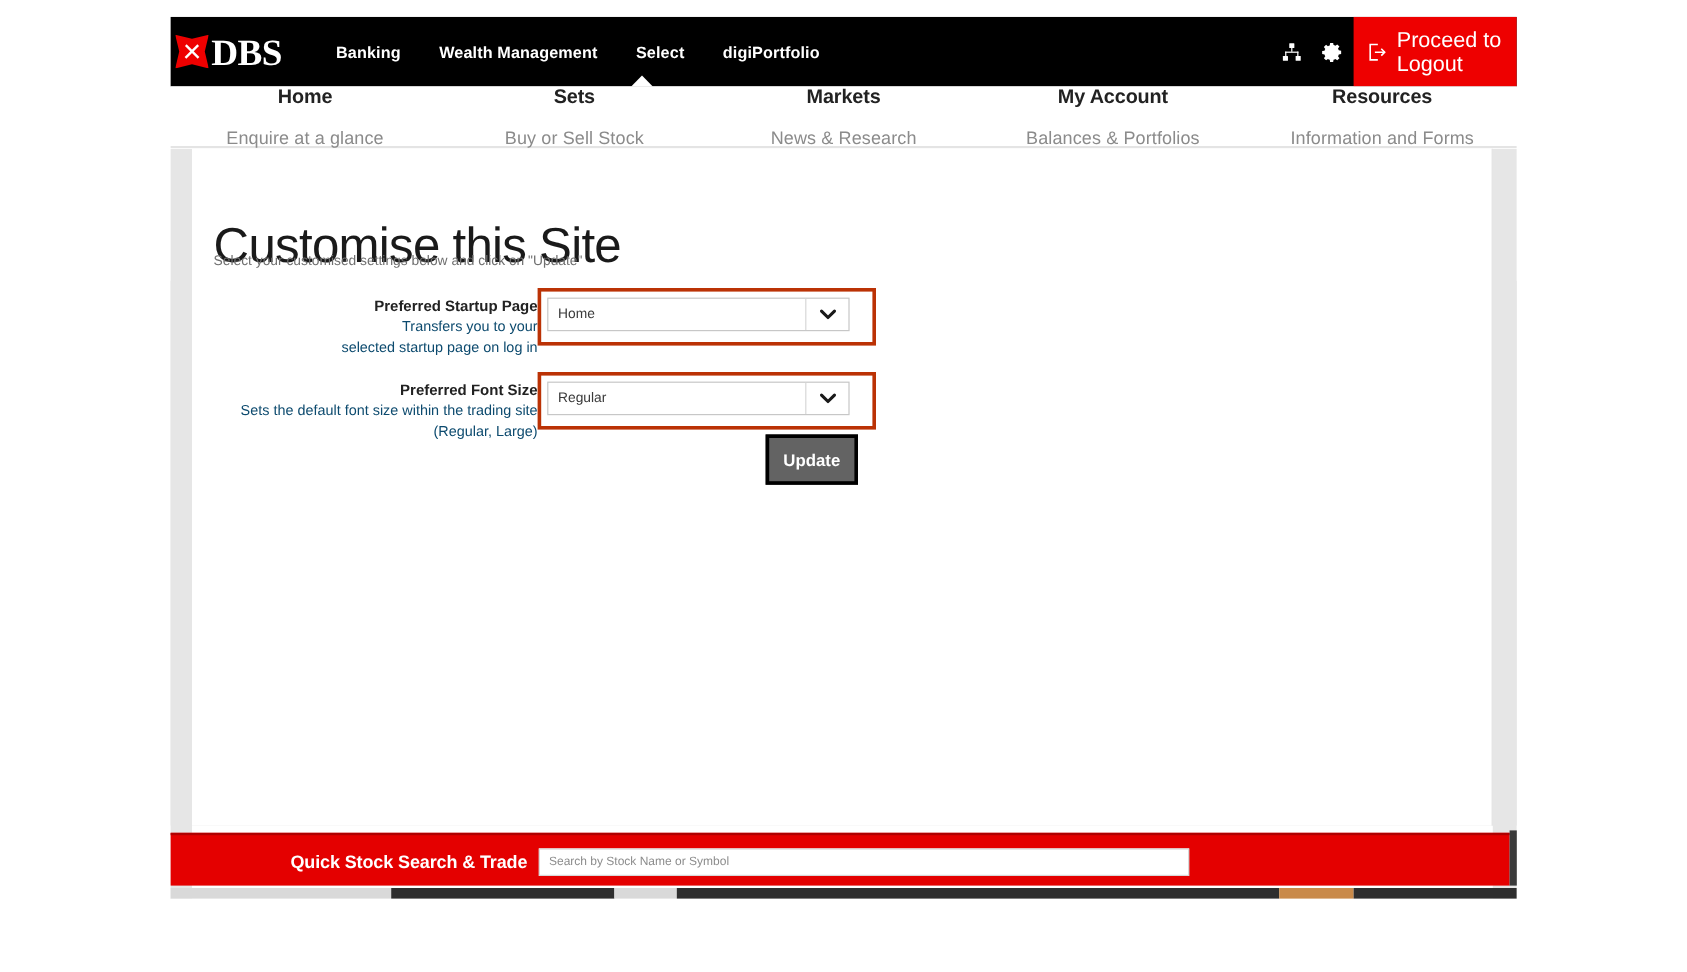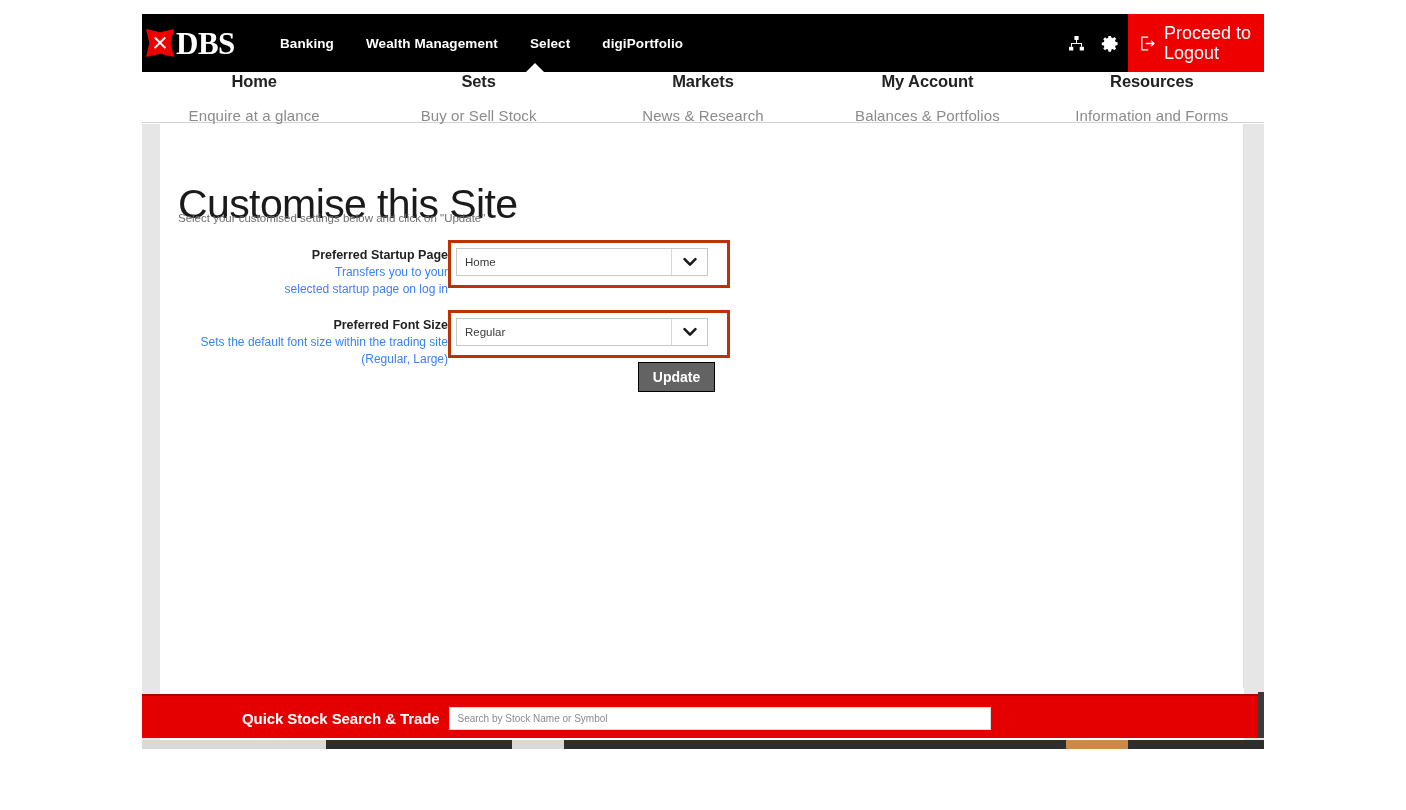--- a/index.html
+++ b/index.html
@@ -204,21 +204,21 @@
   .field-label .main {
     display: block;
     font-size: 12.5px;
     font-weight: bold;
     color: #222222;
     line-height: 1.45;
   }
   .field-label .hint {
     display: block;
     font-size: 12px;
-    color: #3b82f6;
+    color: #0c4a6e;
     line-height: 1.42;
   }
 
   .highlight-box {
     position: absolute;
     left: 288px;
     top: -6px;
     width: 282px;
     height: 48px;
     border: 3px solid #bb3205;
@@ -248,23 +248,23 @@
     display: flex;
     align-items: center;
     justify-content: center;
   }
 
   .update-btn {
     position: absolute;
     left: 478px;
     top: 238px;
     width: 77px;
-    height: 30px;
+    height: 42px;
     background: #636363;
-    border: 1px solid #000000;
+    border: 3px solid #000000;
     color: #ffffff;
     font-size: 14px;
     font-weight: bold;
     display: flex;
     align-items: center;
     justify-content: center;
     cursor: pointer;
   }
 
   

